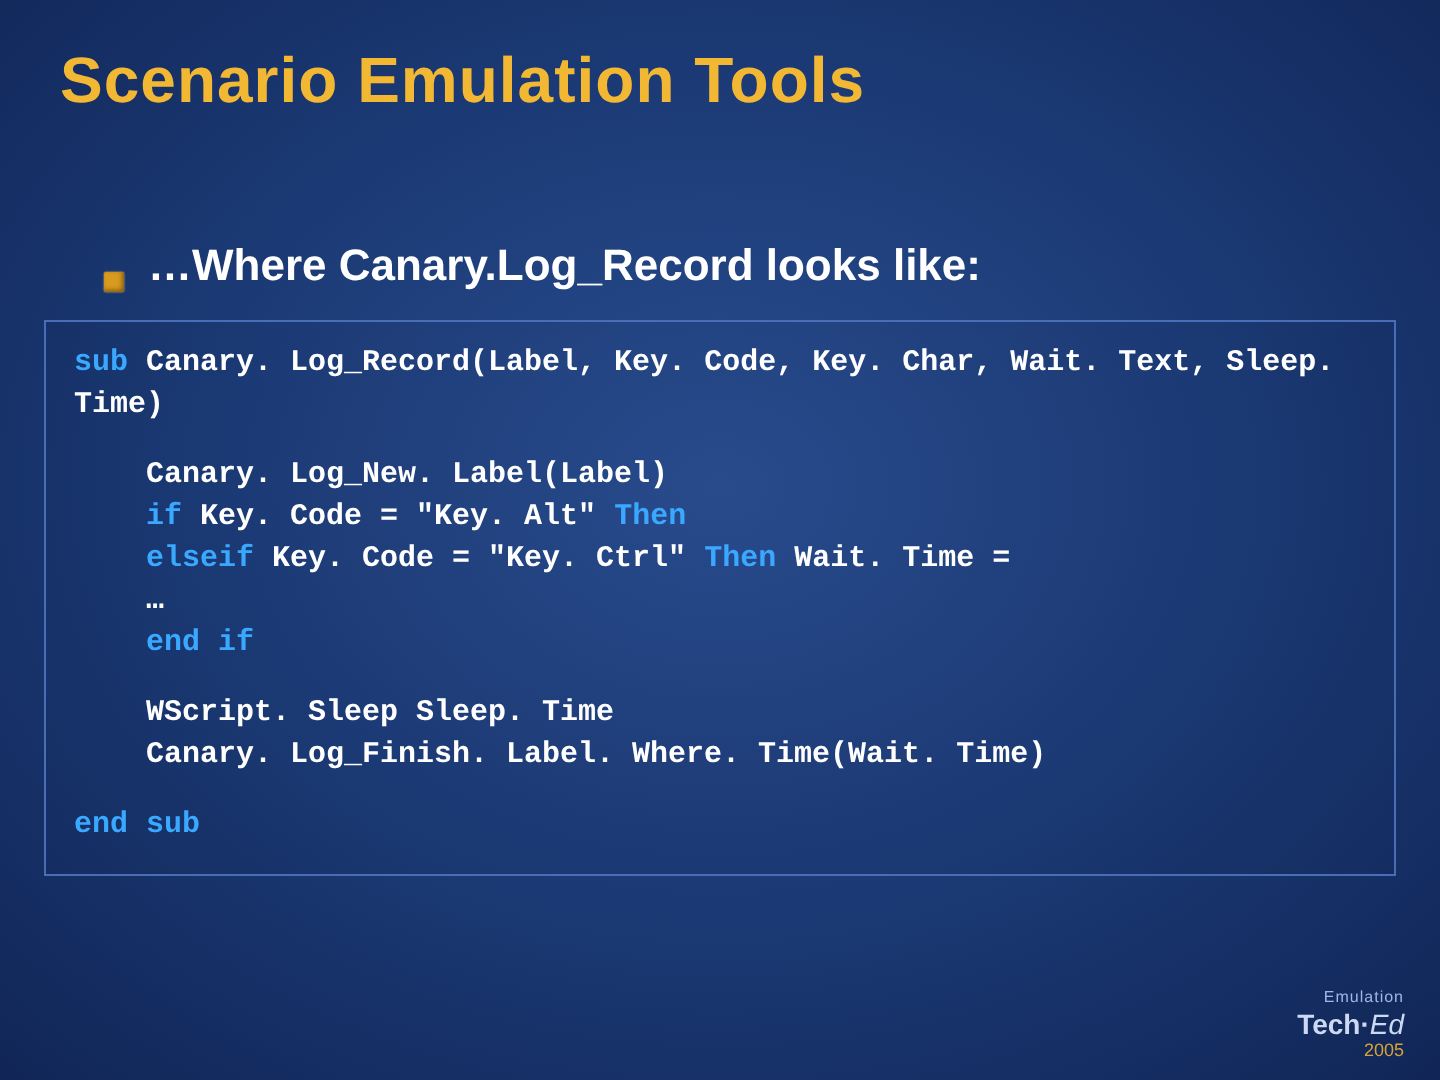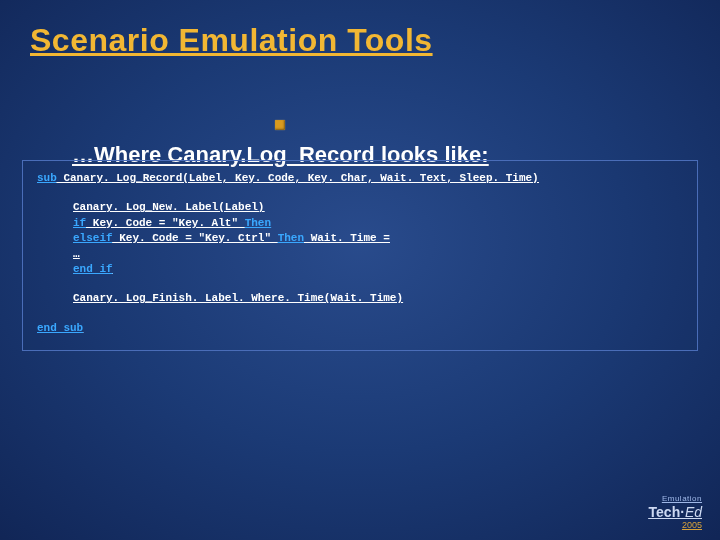--- a/index.html
+++ b/index.html
@@ -1,61 +1,60 @@
 <!DOCTYPE html>
 <html><head>
 <meta charset="utf-8">
 <style>
-  * { margin: 0; padding: 0; box-sizing: border-box; text-decoration: underline; }
+  * { margin: 0; padding: 0; box-sizing: border-box; }
   html, body { width: 720px; height: 540px; overflow: hidden; }
   body {
     background: radial-gradient(ellipse 900px 700px at 50% 45%,
       #2a4d8f 0%, #1b3a75 30%, #12285a 55%, #0a1740 78%, #050c28 100%);
     font-family: Arial, Helvetica, sans-serif;
     color: #fff;
     position: relative;
   }
   .title {
     position: absolute;
     top: 22px;
     left: 30px;
     font-size: 32px;
     font-weight: 700;
     color: #f2b733;
     letter-spacing: 0.5px;
   }
   .bullet-row {
     position: absolute;
     top: 120px;
-    left: 72px;
+    left: 52px;
     display: flex;
-    align-items: center;
+    align-items: flex-end;
     gap: 12px;
-    flex-direction: column;
   }
   .bullet-dot {
     width: 10px; height: 10px;
     background: #d89a1f;
     box-shadow: inset -1px -1px 2px rgba(0,0,0,.4), 0 0 1px #f8c85a;
     border-radius: 1px;
   }
   .bullet-text {
     font-size: 22px;
     font-weight: 700;
     color: #fff;
   }
   .codebox {
     position: absolute;
     top: 160px;
     left: 22px;
     width: 676px;
     border: 1px solid #4a6db8;
     padding: 10px 14px 14px 14px;
     font-family: "Courier New", Courier, monospace;
-    font-size: 11px;
+    font-size: 15px;
     font-weight: 700;
     line-height: 1.4;
     color: #ffffff;
     background: rgba(0,0,0,0.02);
   }
   .kw { color: #3aa8ff; }
   .fn { color: #4fd868; }
   .indent1 { padding-left: 36px; display: block; }
   .indent2 { padding-left: 64px; display: block; }
   .blank { height: 14px; }
@@ -105,20 +104,21 @@
     <span class="kw">if</span><span> Key. Code = "Key. Alt" </span><span class="kw">Then</span>
   </span>
   <span class="indent1">
     <span class="kw">elseif</span><span> Key. Code = "Key. Ctrl" </span><span class="kw">Then</span><span> Wait. Time =</span>
   </span>
   <span class="indent1">…</span>
   <span class="indent1">
     <span class="kw">end if</span>
   </span>
   <div class="blank"></div>
+  <span class="indent1">WScript. Sleep Sleep. Time</span>
   <span class="indent1">Canary. Log_Finish. Label. Where. Time(Wait. Time)</span>
   <div class="blank"></div>
   <div>
     <span class="kw">end sub</span>
   </div>
 </div>
 
 <div class="footer">
   <div class="ms">Emulation</div>
   <div class="teched">

